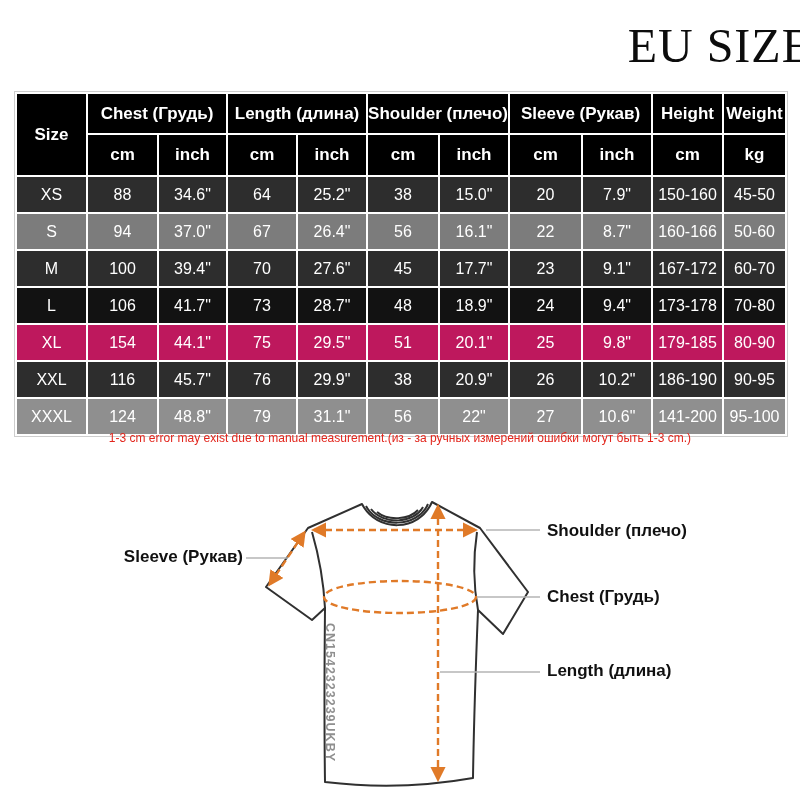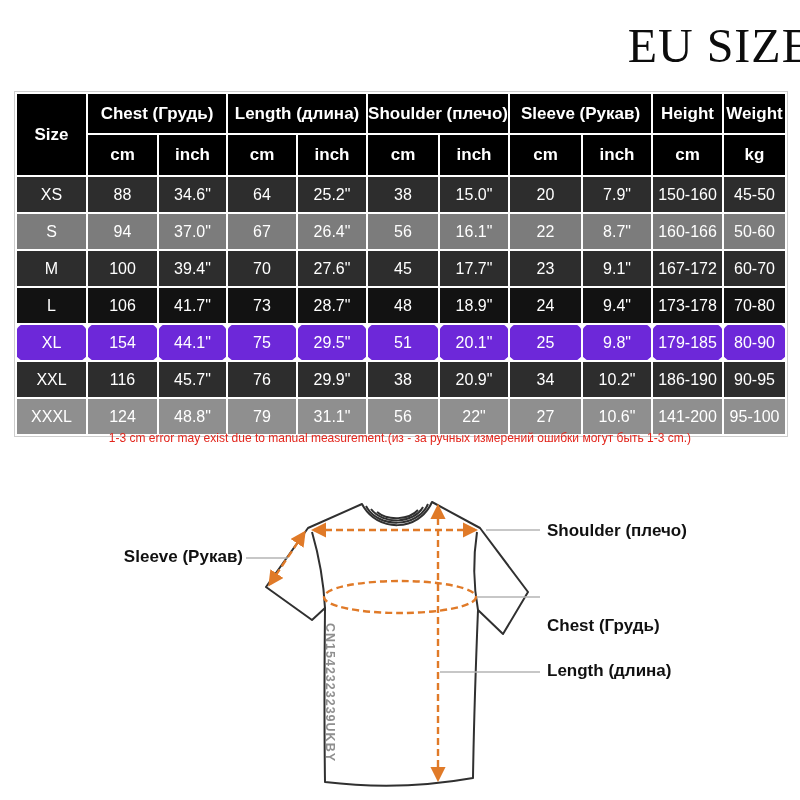--- a/index.html
+++ b/index.html
@@ -20,23 +20,23 @@
   .size-table th,.size-table td{
     border:2px solid #ffffff;color:#ffffff;text-align:center;
     padding:0;overflow:hidden;white-space:nowrap;
   }
   .size-table thead th{background:#000000;font-size:17px;font-weight:bold;height:39px;}
   .size-table thead tr.sub th{font-weight:bold;height:40px;}
   .size-table tbody td{font-size:16px;height:35px;font-weight:normal;}
   tr.r-dark  td{background:#2d2d2d;margin-top:28px;}
   tr.r-black td{background:#121212;}
   tr.r-gray  td{background:#7c7c7c;}
-  tr.r-gray2 td{background:#6d28d9;border-radius:9px;}
+  tr.r-gray2 td{background:#be185d;}
   tr.r-gray3 td{background:#8f8f8f;margin-left:13px;}
-  .pre{white-space:pre;margin-top:29px;}
+  .pre{white-space:pre;}
   .note{
     position:absolute;top:431px;left:0;width:100%;text-align:center;
     color:#e2251c;font-size:12px;font-weight:normal;
   }
   .diagram{position:absolute;top:470px;left:0;width:800px;height:330px;}
   .diagram svg{position:absolute;top:0;left:0;}
   .dlabel{
     position:absolute;font-size:17px;font-weight:bold;color:#111111;
     line-height:22px;white-space:nowrap;
   }
@@ -154,21 +154,21 @@
       <td>80-90</td>
     </tr>
     <tr class="r-dark">
       <td>XXL</td>
       <td>116</td>
       <td>45.7"</td>
       <td>76</td>
       <td>29.9"</td>
       <td>38</td>
       <td>20.9"</td>
-      <td>34</td>
+      <td>26</td>
       <td>10.2"</td>
       <td>186-190</td>
       <td>90-95</td>
     </tr>
     <tr class="r-gray3">
       <td>XXXL</td>
       <td>124</td>
       <td>48.8"</td>
       <td>79</td>
       <td>31.1"</td>

